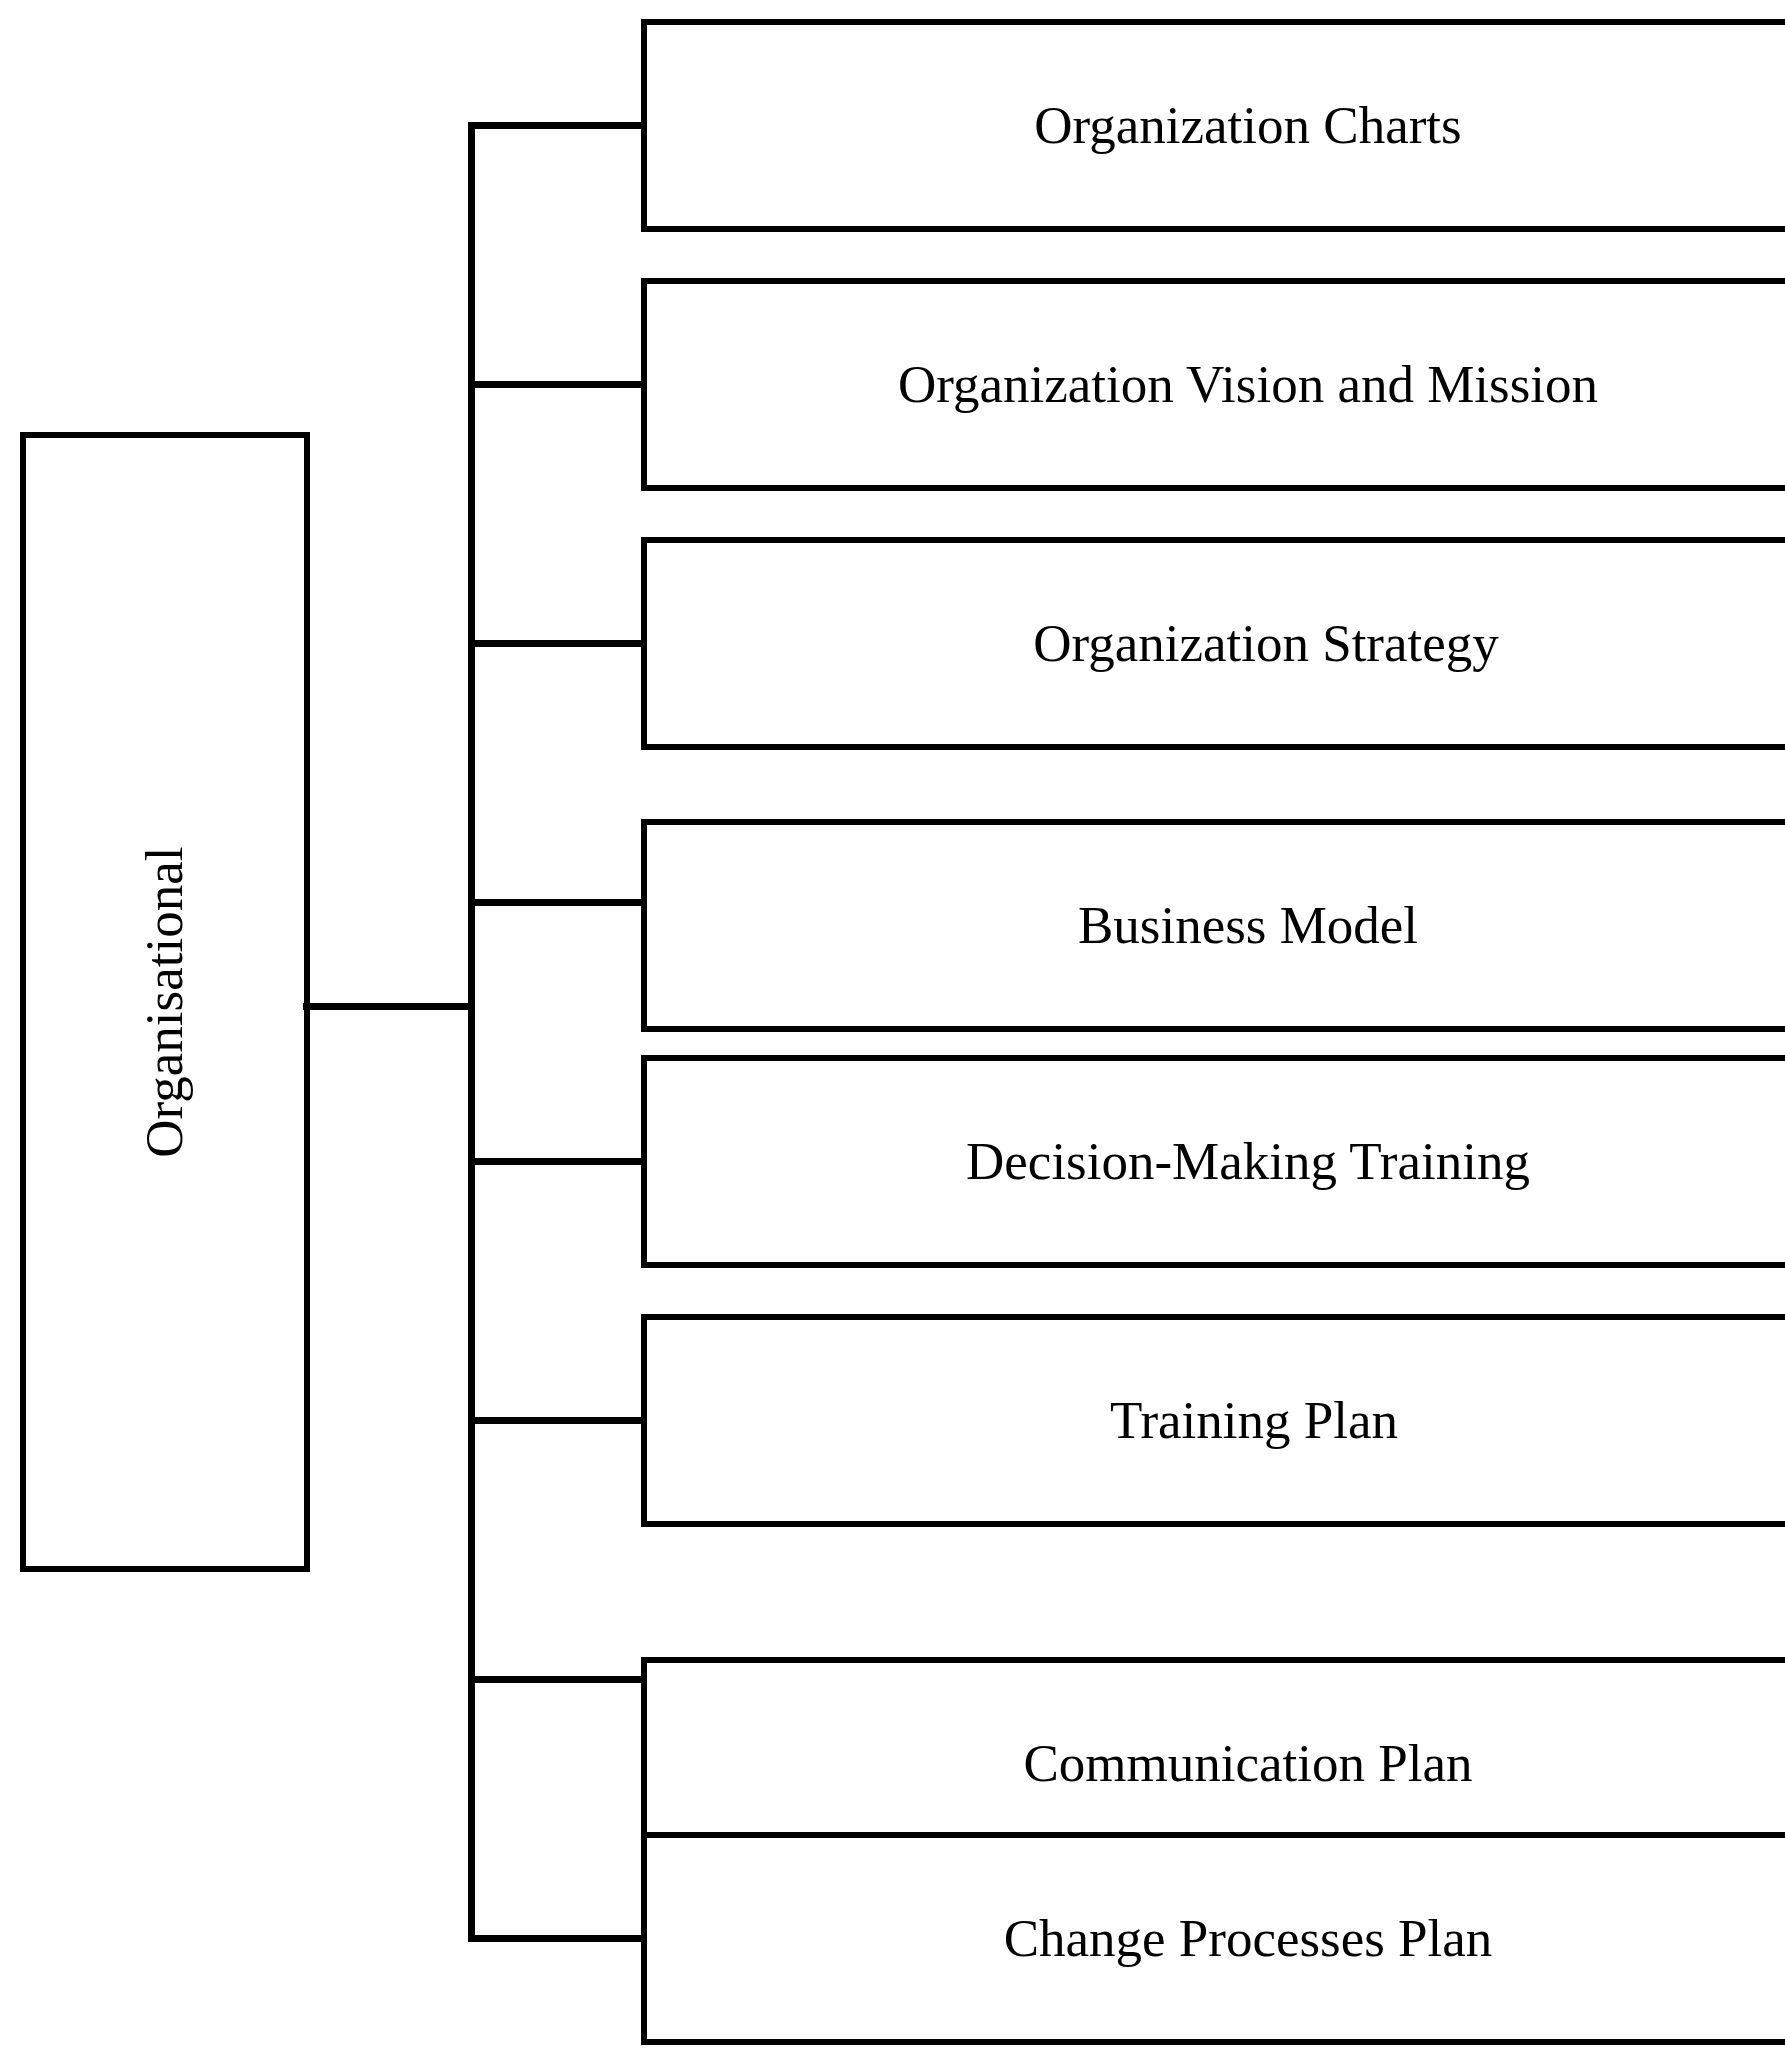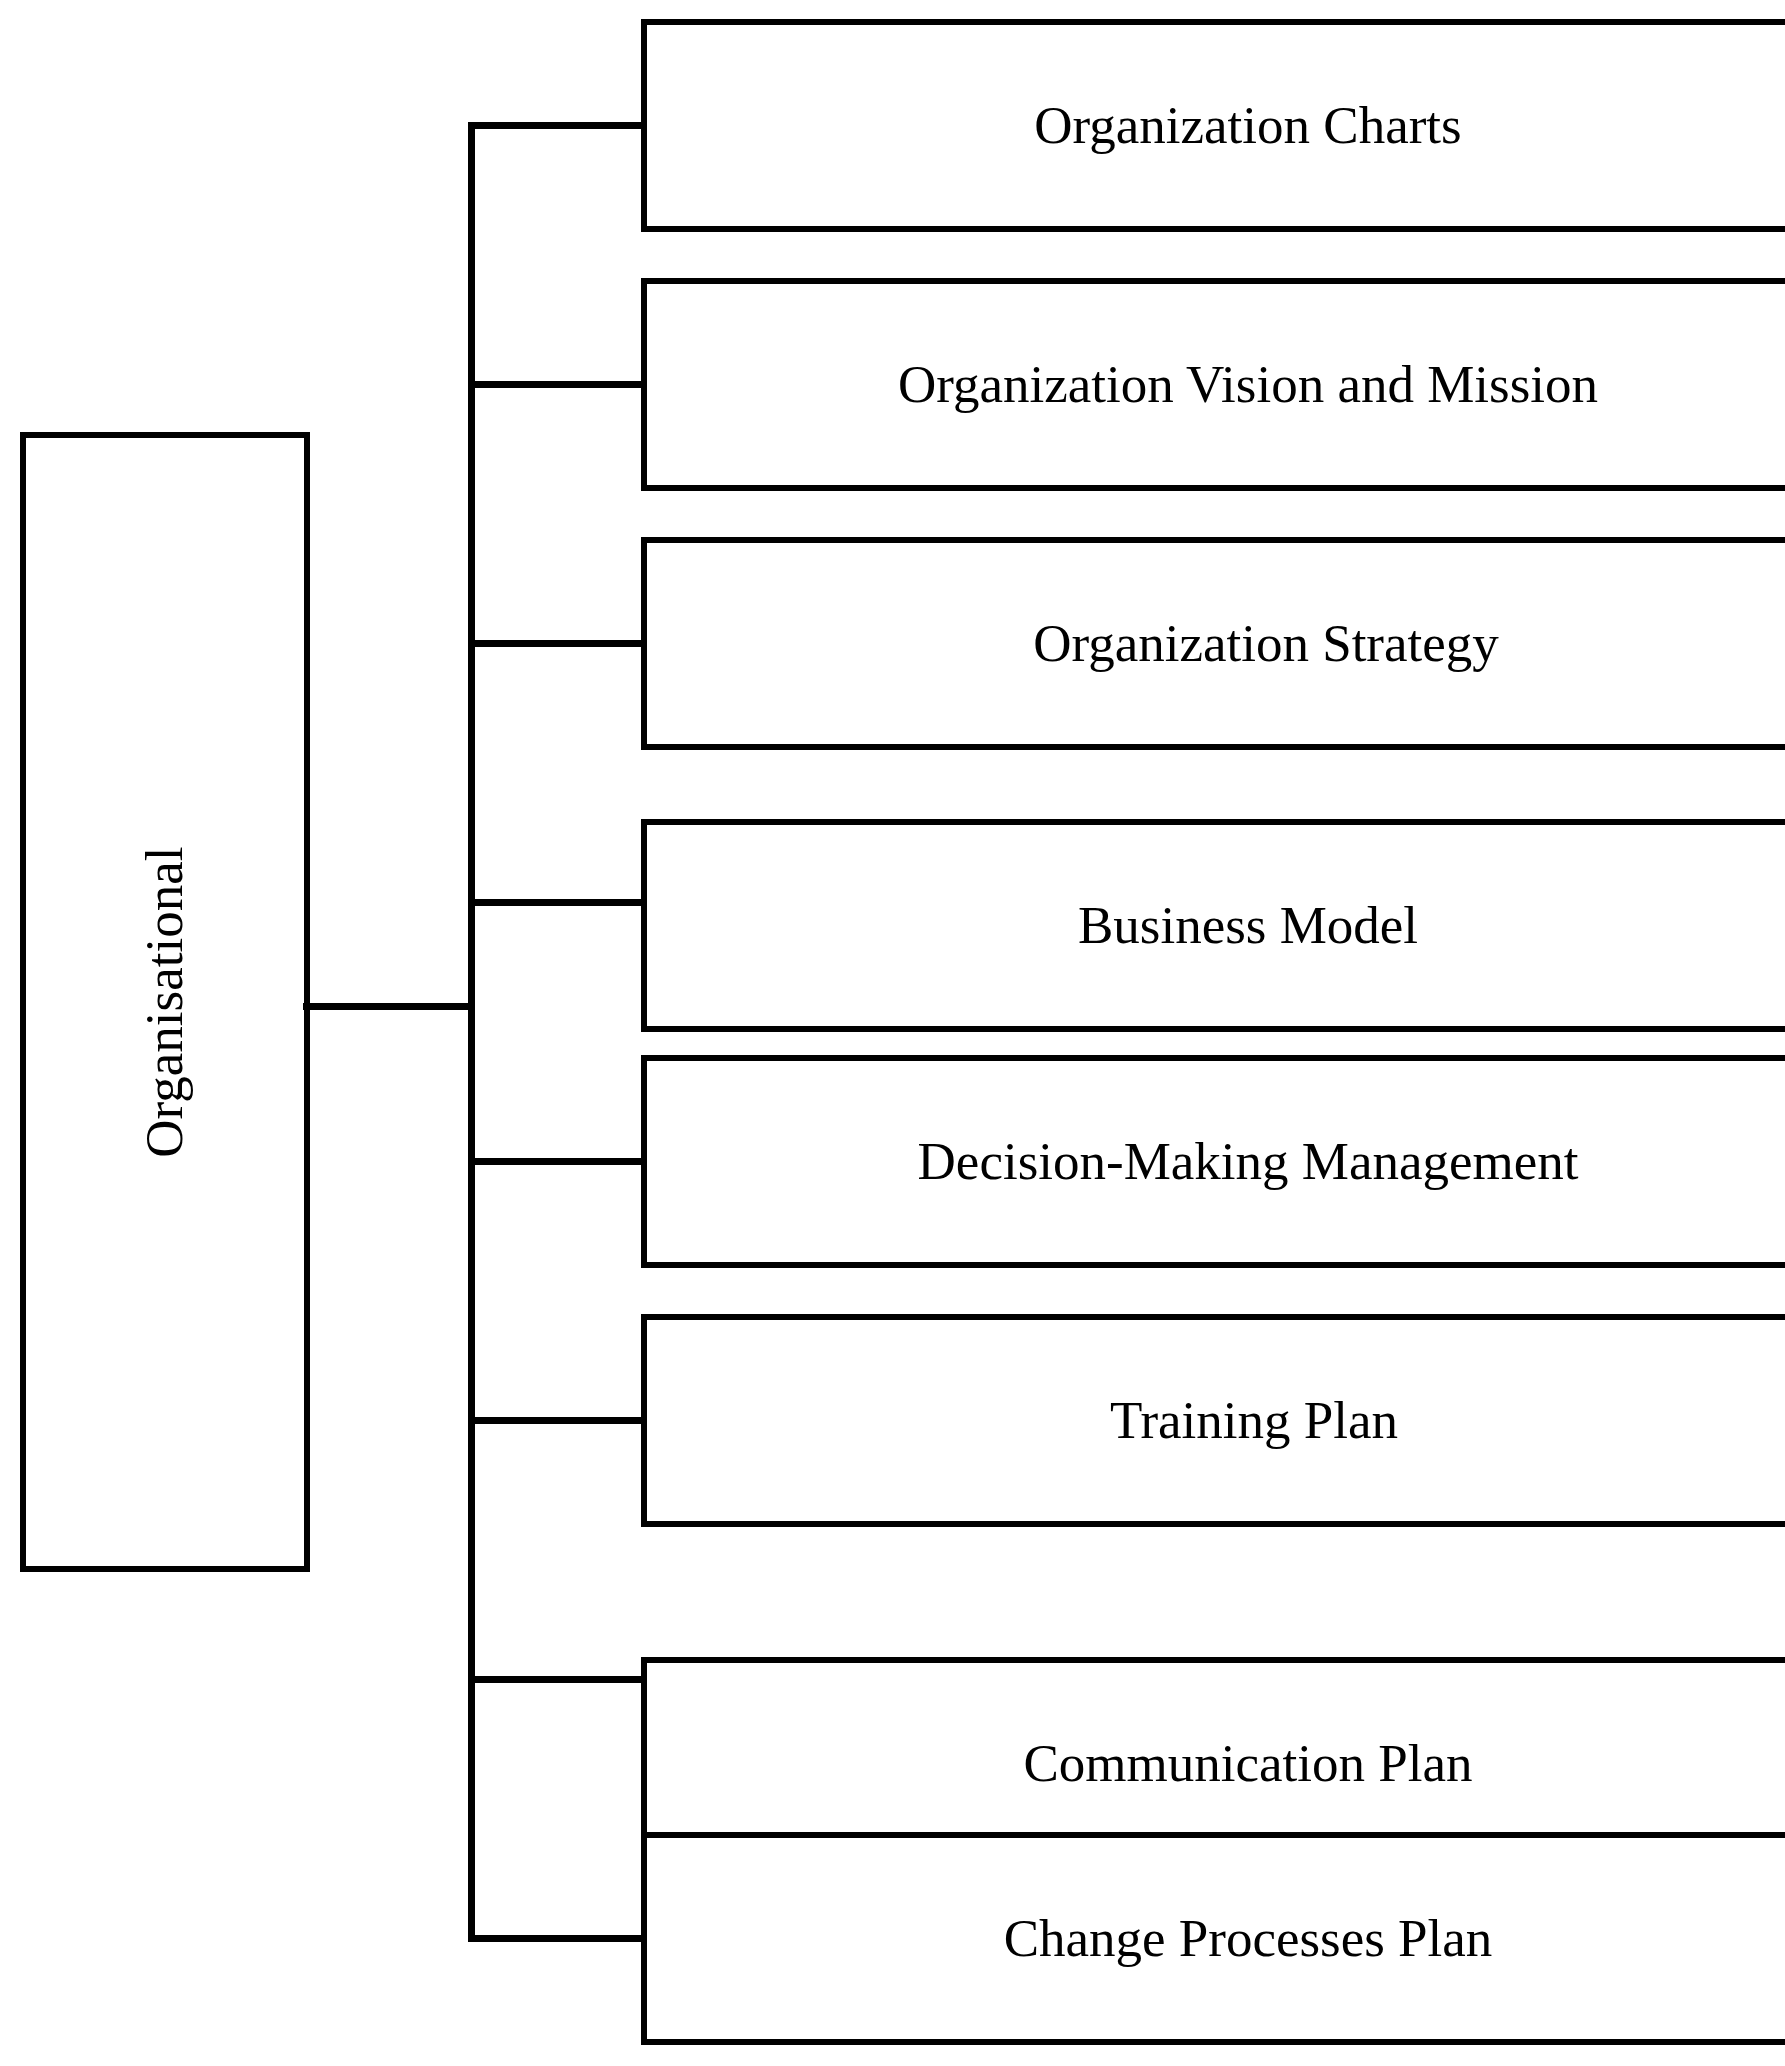--- a/index.html
+++ b/index.html
@@ -102,21 +102,21 @@
   <div class="node child c1">
     <span>Organization Vision and Mission</span>
   </div>
   <div class="node child c2">
     <span>Organization Strategy</span>
   </div>
   <div class="node child c3">
     <span>Business Model</span>
   </div>
   <div class="node child c4">
-    <span>Decision-Making Management</span>
+    <span>Decision-Making Training</span>
   </div>
   <div class="node child c5">
     <span>Training Plan</span>
   </div>
   <div class="node child c6">
     <span>Communication Plan</span>
   </div>
   <div class="node child c7">
     <span>Change Processes Plan</span>
   </div>

